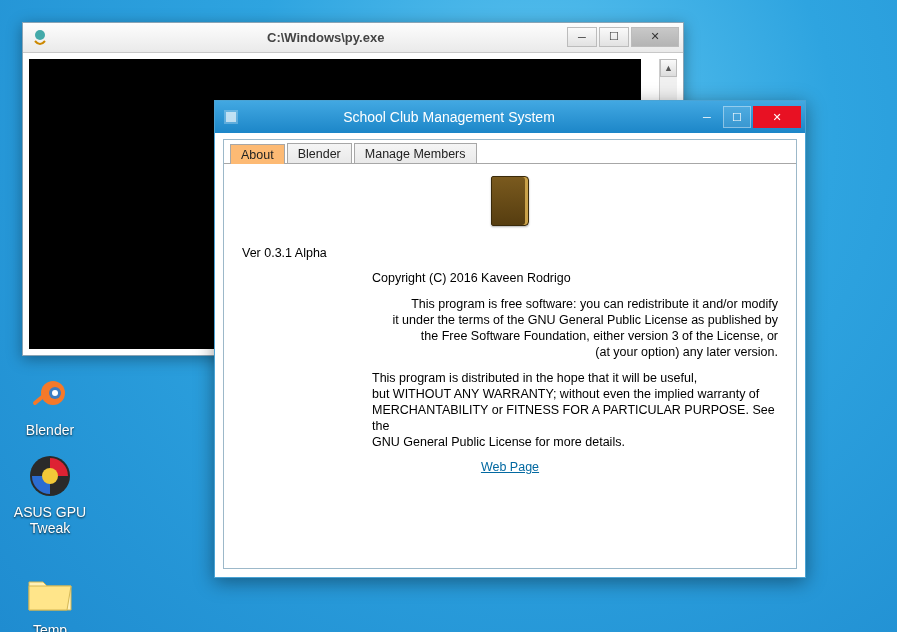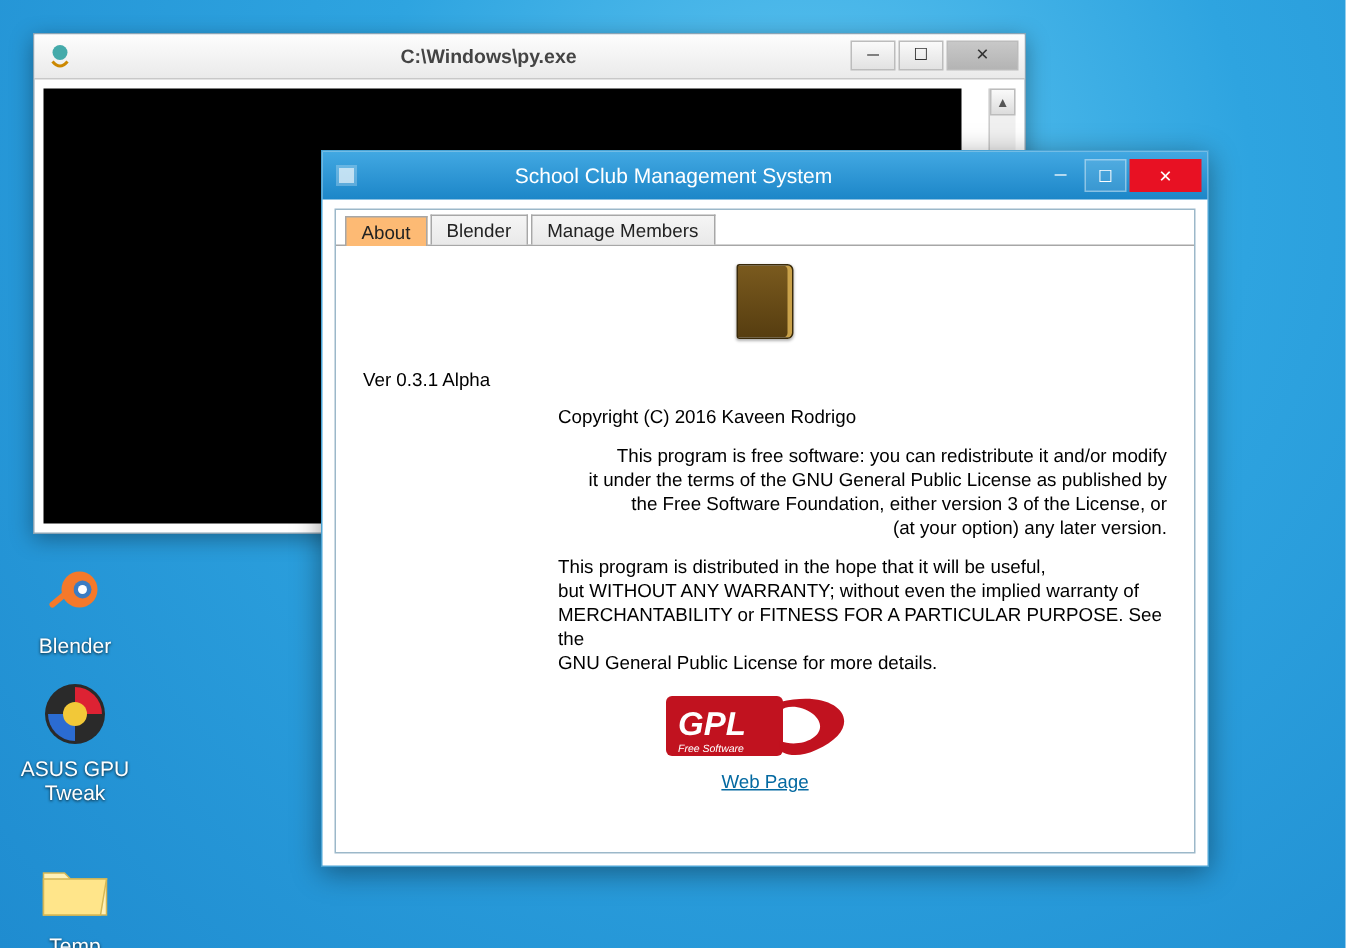--- a/index.html
+++ b/index.html
@@ -303,28 +303,19 @@
       <p class="para copy">Copyright (C) 2016  Kaveen Rodrigo</p>
       <p class="para" style="white-space:pre-line;text-align:right;">This program is free software: you can redistribute it and/or modify
 it under the terms of the GNU General Public License as published by
 the Free Software Foundation, either version 3 of the License, or
 (at your option) any later version.</p>
       <p class="para" style="white-space:pre-line;">This program is distributed in the hope that it will be useful,
 but WITHOUT ANY WARRANTY; without even the implied warranty of
 MERCHANTABILITY or FITNESS FOR A PARTICULAR PURPOSE.  See the
 GNU General Public License for more details.</p>
 
-      <div class="gpl-logo">
-        <svg width="132" height="48" viewBox="0 0 132 48">
-          <rect x="0" y="4" width="78" height="40" rx="4" fill="#c1121f"></rect>
-          <text x="8" y="30" font-family="Arial Black,Arial" font-size="22" font-weight="900" font-style="italic" fill="#fff">GPL</text>
-          <text x="8" y="41" font-family="Arial" font-size="7" font-style="italic" fill="#fff">Free Software</text>
-          <path d="M76 8 C116 -2 136 24 100 40 C88 46 72 44 76 34 C92 40 112 28 98 16 C90 10 80 10 76 14 Z" fill="#c1121f"></path>
-          <text x="86" y="31" font-family="Arial Black,Arial" font-size="20" font-weight="900" font-style="italic" fill="#fff">3</text>
-        </svg>
-      </div>
 
       <div class="weblink">
         <a href="#">Web Page</a>
       </div>
     </div>
   </div>
 </div>
 
 </body></html>

